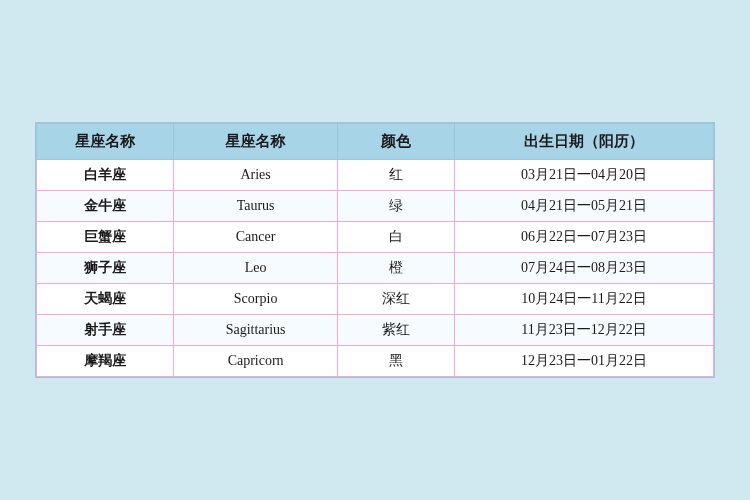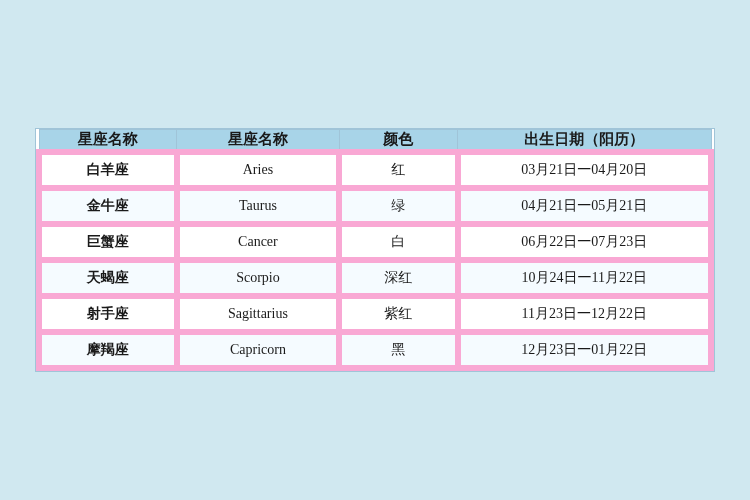--- a/index.html
+++ b/index.html
@@ -28,37 +28,37 @@
       width: 100%;
       border-collapse: collapse;
     }
 
     thead tr {
       background-color: #a8d4e8;
     }
 
     thead th {
       border: 1px solid #a0c4d8;
-      padding: 0 10px;
+      padding: 8px 10px;
       text-align: center;
       font-size: 15px;
       font-weight: bold;
       color: #1a1a1a;
     }
 
     tbody tr {
       background-color: #ffffff;
     }
 
     tbody tr:nth-child(even) {
       background-color: #f5fbff;
     }
 
     tbody td {
-      border: 6px solid #f9a8d4;
+      border: 1px solid #f9a8d4;
       padding: 6px 26px;
       text-align: center;
       font-size: 14px;
       color: #1a1a1a;
     }
 
     tbody td:first-child {
       font-weight: bold;
     }
   </style>
@@ -88,20 +88,26 @@
           <td>绿</td>
           <td>04月21日一05月21日</td>
         </tr>
         <tr>
           <td>巨蟹座</td>
           <td>Cancer</td>
           <td>白</td>
           <td>06月22日一07月23日</td>
         </tr>
         <tr>
+          <td>狮子座</td>
+          <td>Leo</td>
+          <td>橙</td>
+          <td>07月24日一08月23日</td>
+        </tr>
+        <tr>
           <td>天蝎座</td>
           <td>Scorpio</td>
           <td>深红</td>
           <td>10月24日一11月22日</td>
         </tr>
         <tr>
           <td>射手座</td>
           <td>Sagittarius</td>
           <td>紫红</td>
           <td>11月23日一12月22日</td>

